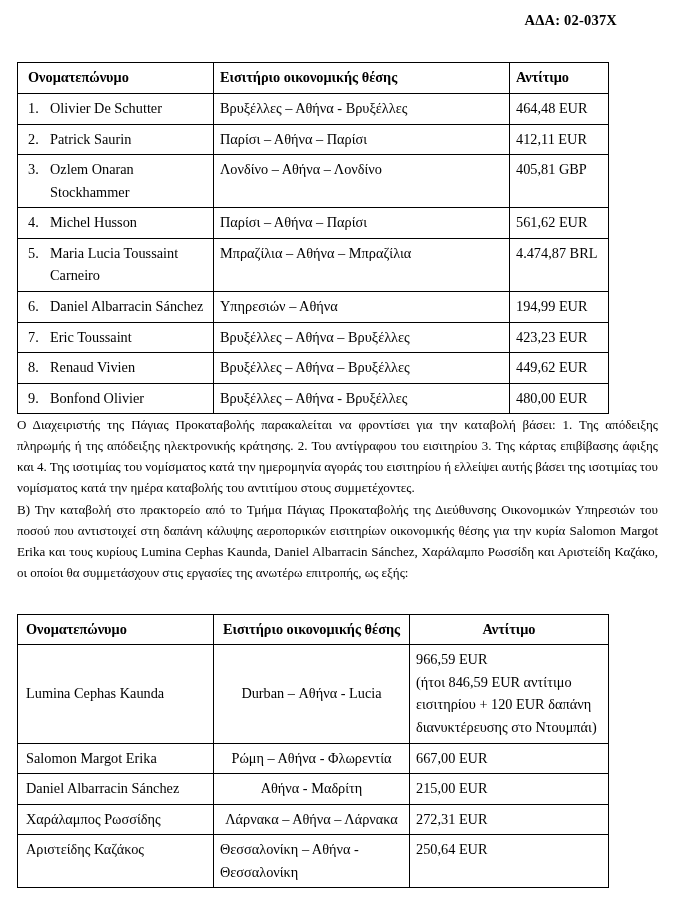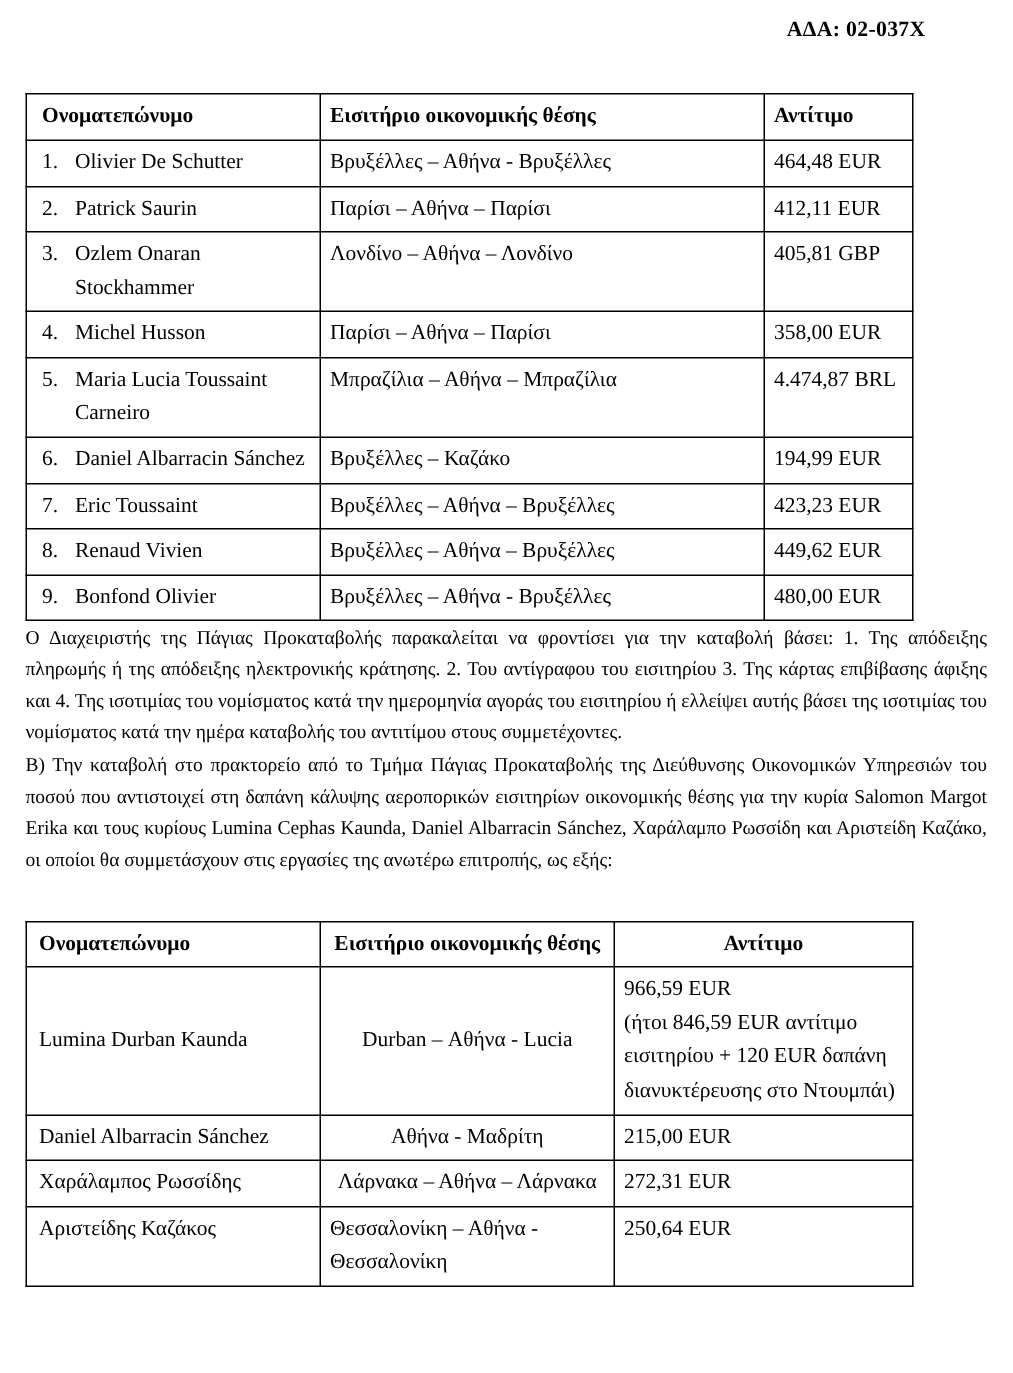--- a/index.html
+++ b/index.html
@@ -131,34 +131,34 @@
             <span class="num-name"><span class="idx">3.</span><span>Ozlem Onaran Stockhammer</span></span>
           </td>
           <td class="route">Λονδίνο – Αθήνα – Λονδίνο</td>
           <td class="price">405,81 GBP</td>
         </tr>
         <tr>
           <td class="name">
             <span class="num-name"><span class="idx">4.</span><span>Michel Husson</span></span>
           </td>
           <td class="route">Παρίσι – Αθήνα – Παρίσι</td>
-          <td class="price">358,00 EUR</td>
+          <td class="price">561,62 EUR</td>
         </tr>
         <tr>
           <td class="name">
             <span class="num-name"><span class="idx">5.</span><span>Maria Lucia Toussaint Carneiro</span></span>
           </td>
           <td class="route">Μπραζίλια – Αθήνα – Μπραζίλια</td>
           <td class="price">4.474,87 BRL</td>
         </tr>
         <tr>
           <td class="name">
             <span class="num-name"><span class="idx">6.</span><span>Daniel Albarracin Sánchez</span></span>
           </td>
-          <td class="route">Βρυξέλλες – Καζάκο</td>
+          <td class="route">Υπηρεσιών – Αθήνα</td>
           <td class="price">194,99 EUR</td>
         </tr>
         <tr>
           <td class="name">
             <span class="num-name"><span class="idx">7.</span><span>Eric Toussaint</span></span>
           </td>
           <td class="route">Βρυξέλλες – Αθήνα – Βρυξέλλες</td>
           <td class="price">423,23 EUR</td>
         </tr>
         <tr>
@@ -190,23 +190,28 @@
     </colgroup>
     <thead>
       <tr>
         <th class="name">Ονοματεπώνυμο</th>
         <th class="route">Εισιτήριο οικονομικής θέσης</th>
         <th class="price">Αντίτιμο</th>
       </tr>
     </thead>
     <tbody>
         <tr>
-          <td class="name mid">Lumina Durban Kaunda</td>
+          <td class="name mid">Lumina Cephas Kaunda</td>
           <td class="route mid">Durban – Αθήνα - Lucia</td>
           <td class="price"><span class="cell-lines"><span>966,59 EUR</span><span>(ήτοι  846,59  EUR  αντίτιμο</span><span>εισιτηρίου + 120 EUR δαπάνη</span><span>διανυκτέρευσης στο Ντουμπάι)</span></span></td>
+        </tr>
+        <tr>
+          <td class="name">Salomon Margot Erika</td>
+          <td class="route">Ρώμη – Αθήνα - Φλωρεντία</td>
+          <td class="price">667,00 EUR</td>
         </tr>
         <tr>
           <td class="name">Daniel Albarracin Sánchez</td>
           <td class="route">Αθήνα - Μαδρίτη</td>
           <td class="price">215,00 EUR</td>
         </tr>
         <tr>
           <td class="name">Χαράλαμπος Ρωσσίδης</td>
           <td class="route">Λάρνακα – Αθήνα – Λάρνακα</td>
           <td class="price">272,31 EUR</td>

